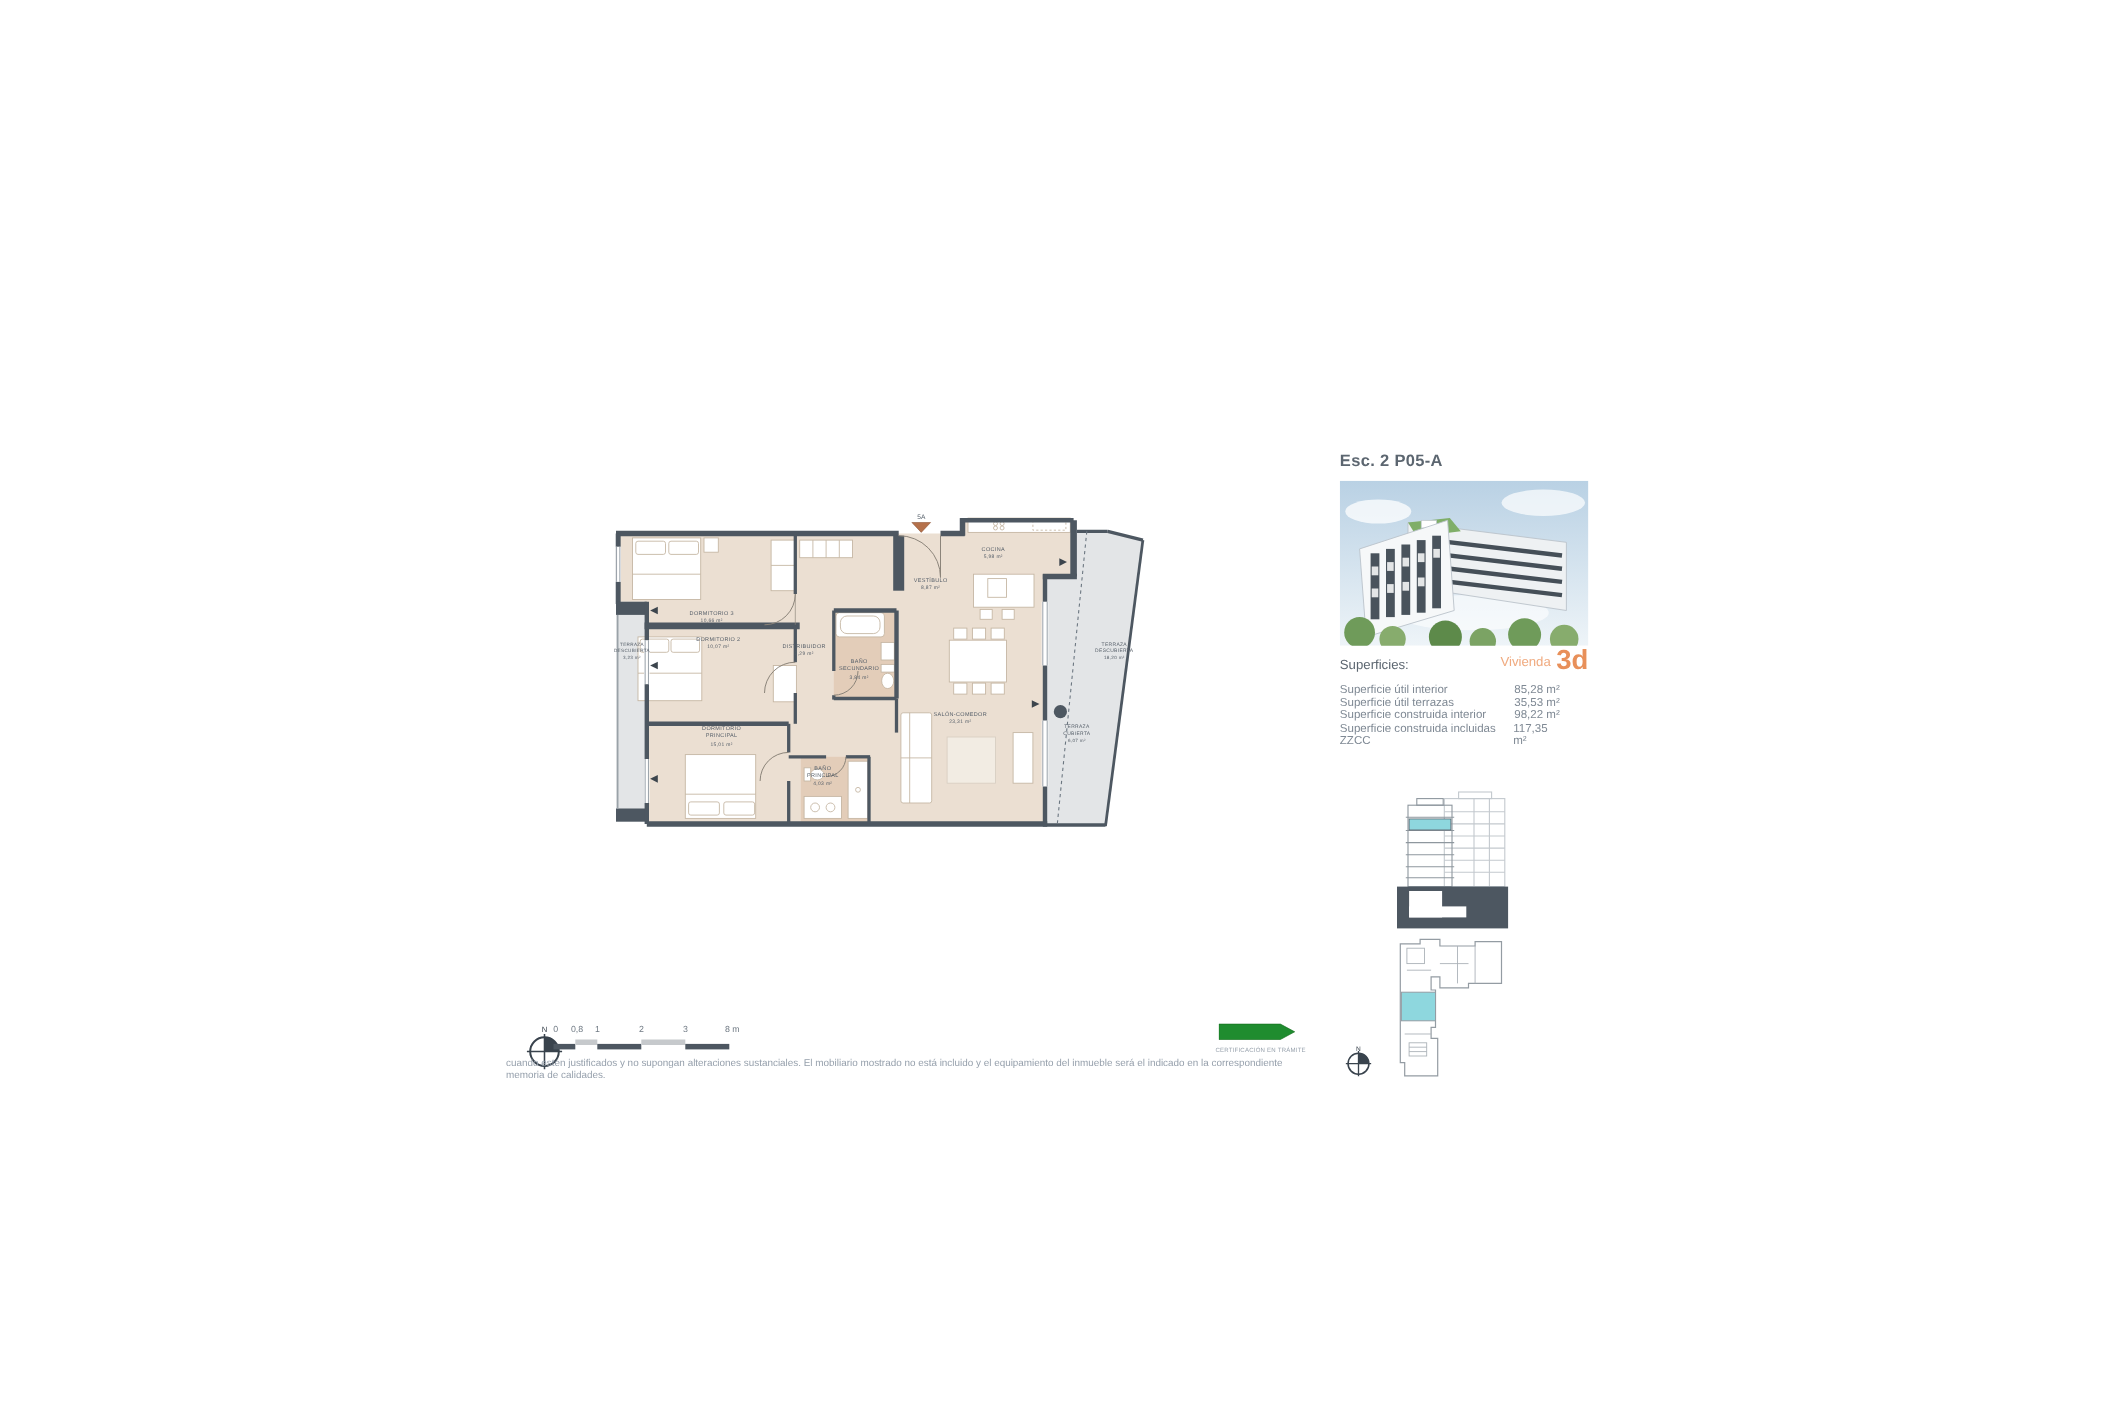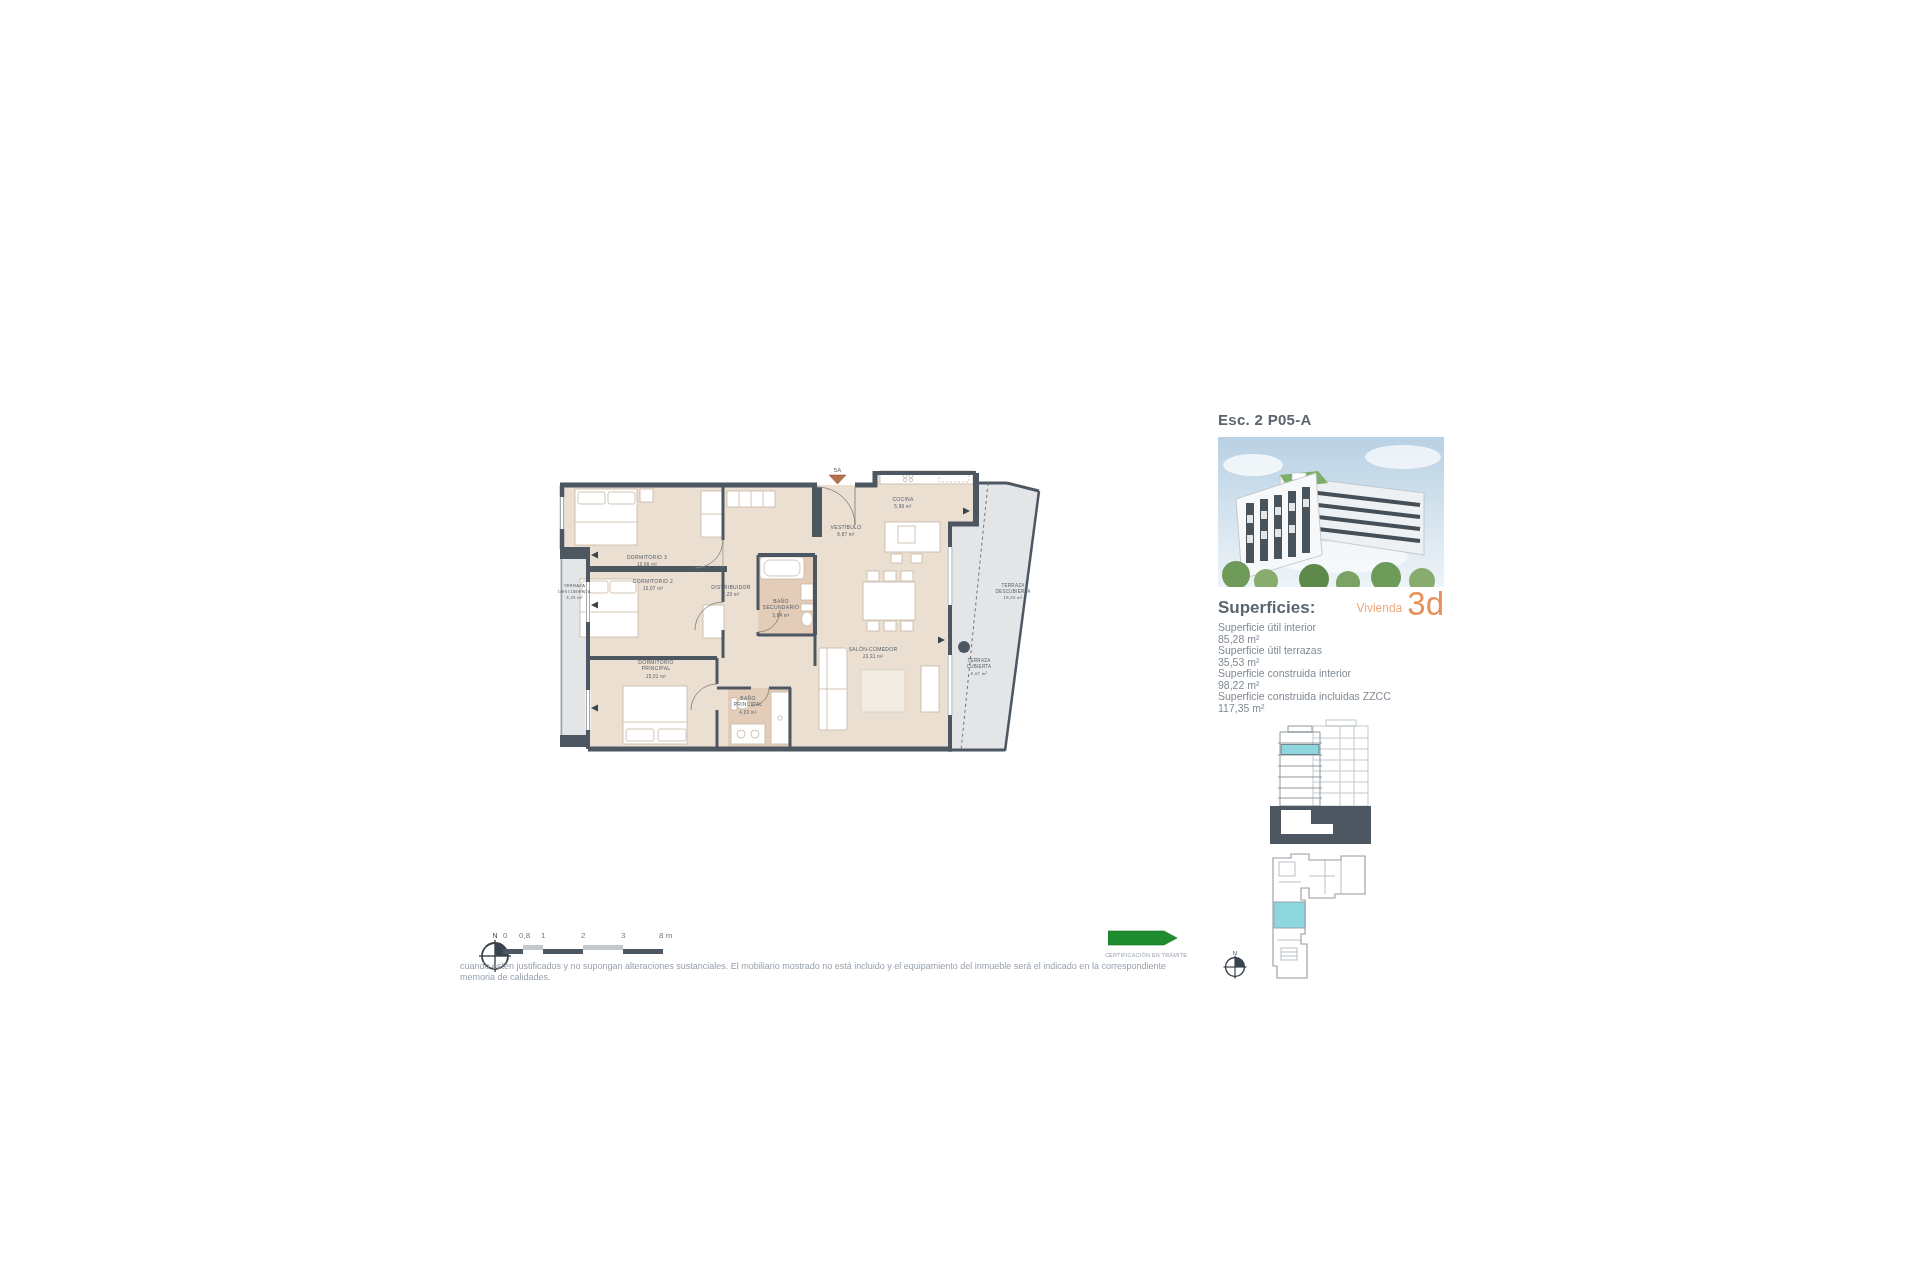--- a/index.html
+++ b/index.html
@@ -3,26 +3,26 @@
 <meta charset="utf-8">
 <style>
   html,body{margin:0;padding:0;background:#ffffff;}
   body{font-family:"Liberation Sans",sans-serif;}
   #canvas{position:relative;width:1920px;height:1280px;background:#ffffff;overflow:hidden;}
   .abs{position:absolute;}
   
   .panel-title{left:1218px;top:411px;font-size:15px;font-weight:bold;color:#5c6670;letter-spacing:.3px;}
   .render{left:1218px;top:437px;width:226px;height:150px;}
   .sup-row{left:1218px;top:590px;width:226px;display:flex;align-items:flex-end;justify-content:space-between;}
-  .sup-head{font-size:17px;font-weight:bold;color:#5c6670;}
+  .sup-head{font-size:12px;font-weight:normal;color:#5c6670;}
   .viv{display:flex;align-items:flex-end;gap:5px;}
   .viv-label{font-size:12px;color:#f0ab80;padding-bottom:3px;}
-  .viv-value{font-size:33px;font-weight:normal;color:#e8905a;line-height:.85;}
+  .viv-value{font-size:25px;font-weight:bold;color:#e8905a;line-height:.85;}
   .sup-table{left:1218px;top:622px;width:200px;font-size:10.5px;color:#7f8994;}
-  .sup-table .trow{display:flex;justify-content:space-between;line-height:11.5px;flex-direction:column;}
+  .sup-table .trow{display:flex;justify-content:space-between;line-height:11.5px;}
   
   .scalebar-labels{left:503px;top:931px;width:170px;font-size:8px;color:#707a84;}
   .scalebar-labels span{position:absolute;top:0;}
   
   .disclaimer{left:460px;top:961px;width:726px;font-size:9px;line-height:10.5px;color:#96a0ac;}
   .cert-caption{left:1096px;top:952px;width:100px;text-align:center;font-size:5.5px;color:#98a2ad;letter-spacing:.2px;}
   svg text{font-family:"Liberation Sans",sans-serif;}
 </style>
 </head>
 <body>

